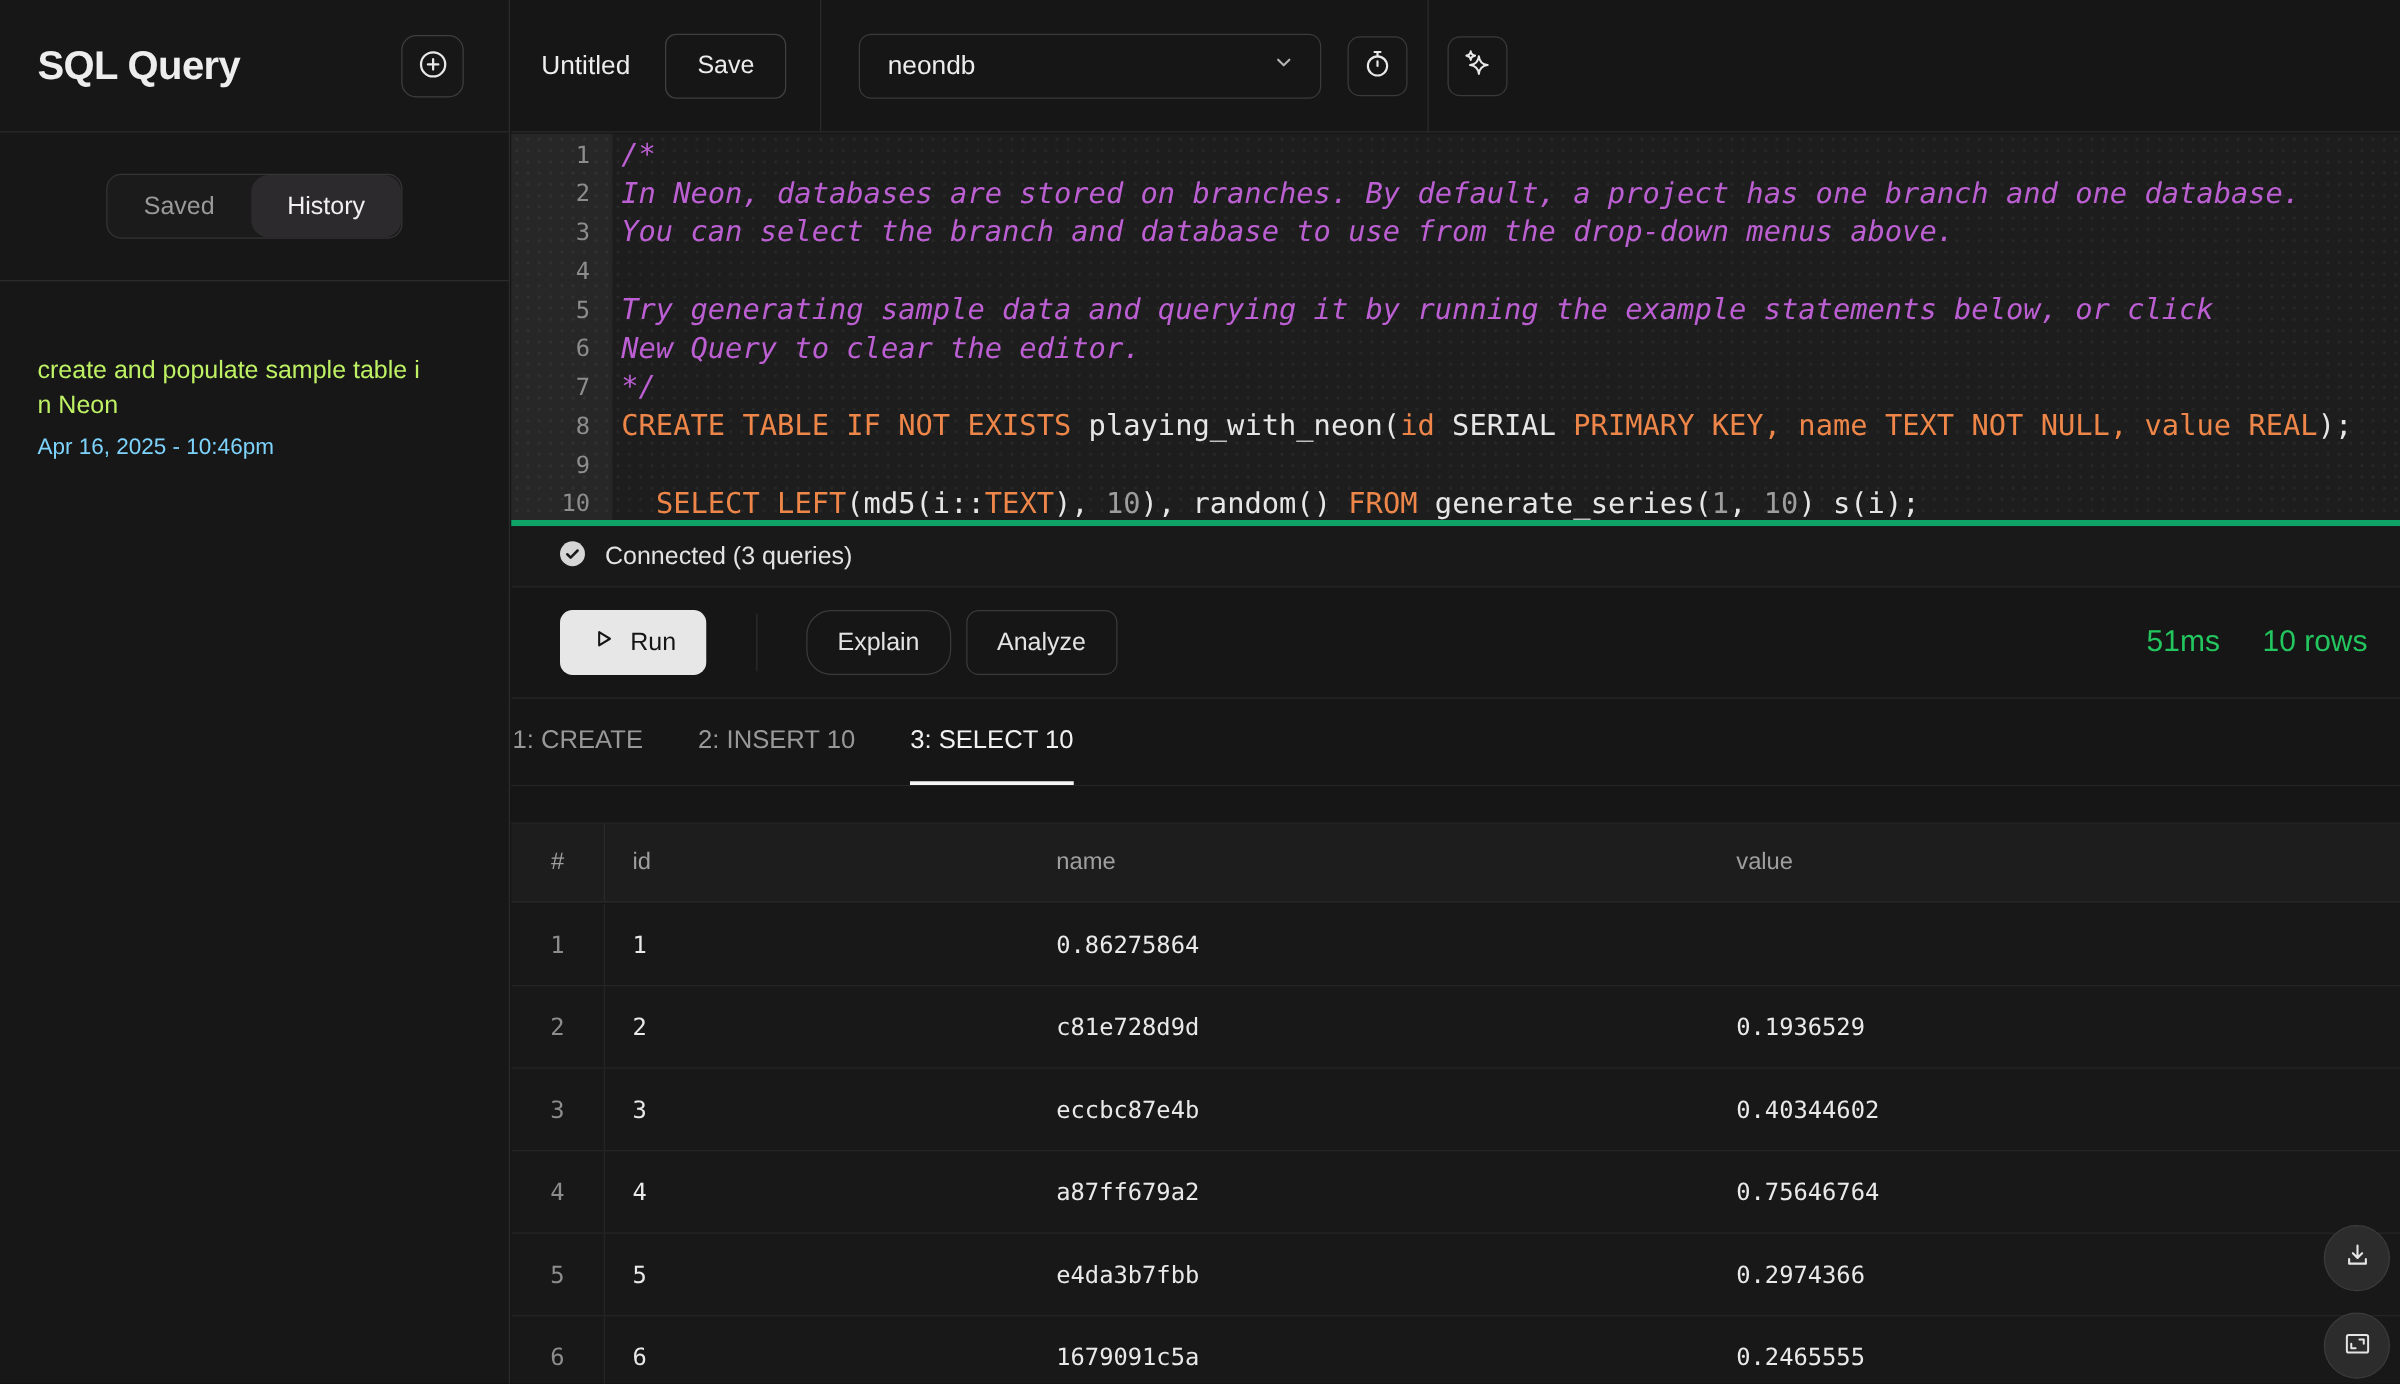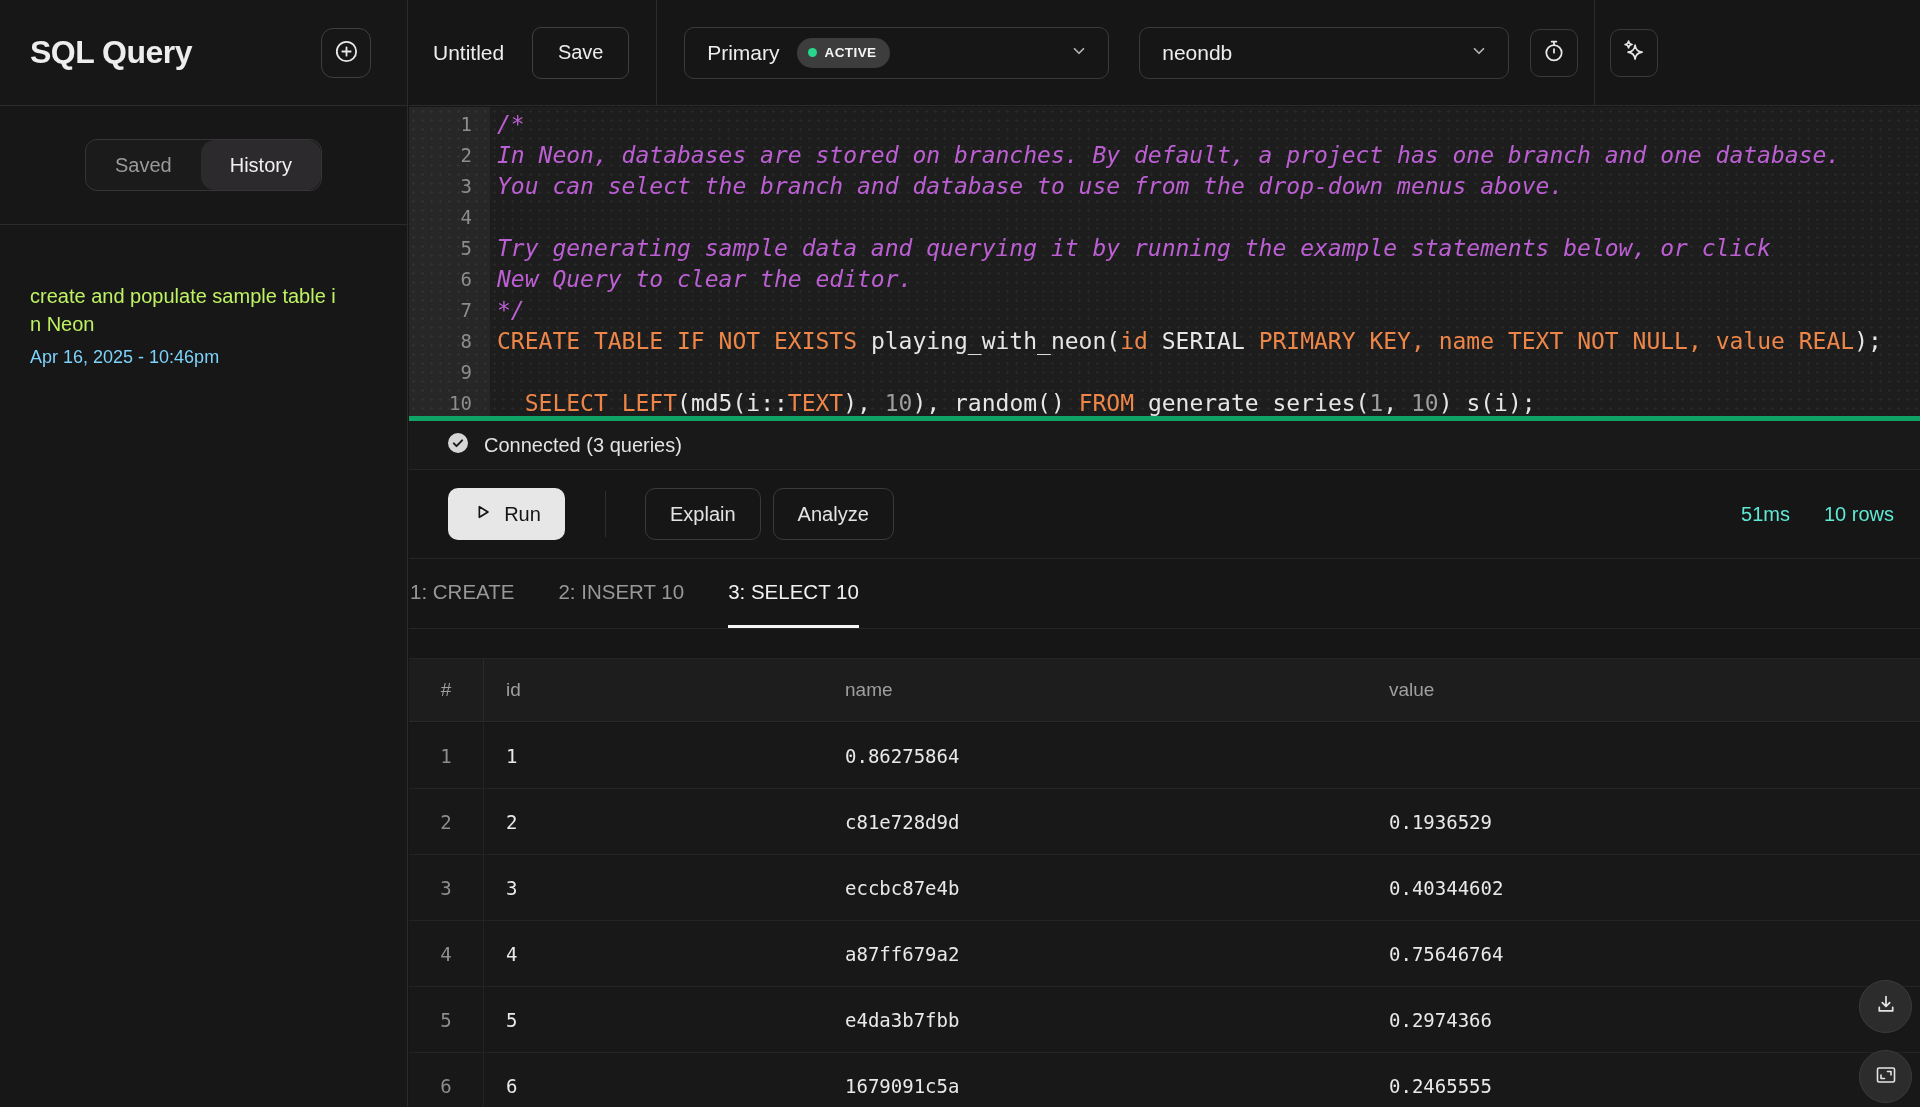--- a/index.html
+++ b/index.html
@@ -57,24 +57,24 @@
   .tok-num { color:var(--num); }
   .active-bar { position:absolute; left:0; right:0; bottom:0; height:5px; background:var(--bar); }
 
   
   .status-row { position:absolute; left:0; top:421px; right:0; height:49px; border-bottom:1px solid #262626; background:#191919; display:flex; align-items:center; padding-left:37px; gap:14px; }
   .status-text { font-size:20px; color:#e3e3e3; }
   .actions-row { position:absolute; left:0; top:470px; right:0; height:88px; display:flex; align-items:center; padding:0 26px 0 39px; }
   .run-btn { width:117px; height:52px; background:#e7e7e7; border:none; border-radius:10px; color:#151515; font-size:20px; font-weight:500; font-family:inherit; display:flex; align-items:center; justify-content:center; gap:10px; cursor:pointer; }
   .act-div { width:1px; height:46px; background:#2e2e2e; margin-left:40px; }
   .ghost-btn { height:52px; border:1px solid #3a3a3a; border-radius:10px; background:transparent; color:#e3e3e3; font-size:20px; font-family:inherit; padding:0 24px; cursor:pointer; }
-  .explain-btn { margin-left:39px; }
+  .explain-btn { margin-left:39px;border-radius:20px; }
   .analyze-btn { margin-left:12px; }
   .act-right { margin-left:auto; display:flex; gap:34px; }
-  .meta-text { font-size:20px; color:#5eead4; }
+  .meta-text { font-size:24px; color:#22c55e; }
 
   
   .result-tabs { position:absolute; left:0; top:558px; right:0; height:71px; border-top:1px solid #262626; border-bottom:1px solid #262626; display:flex; gap:44px; padding-left:1px; }
   .rtab { display:flex; align-items:center; height:100%; font-size:20.5px; color:#989898; border-bottom:3px solid transparent; cursor:pointer; }
   .rtab.active { color:#f1f1f1; border-bottom-color:#f5f5f5; }
 
   
   .results { position:absolute; left:0; top:629px; right:0; bottom:0; background:#161616; }
   .thead { position:absolute; left:0; top:29px; right:0; height:64px; background:#1d1d1d; border-top:1px solid #242424; border-bottom:1px solid #2a2a2a; display:grid; grid-template-columns:75px 339px 544px 1fr; }
   .th { display:flex; align-items:center; padding-left:22px; font-size:19px; color:#9f9f9f; }
@@ -119,32 +119,20 @@
         </div>
       </div>
   </aside>
 
   <main class="main">
 
     <header class="topbar">
       <span class="query-title">Untitled</span>
       <button class="save-btn">Save</button>
       <div class="vdiv"></div>
-      <div class="select select-branch">
-        <span class="select-label">Primary</span>
-        <span class="badge">
-          <span class="badge-dot"></span>
-          <span class="badge-text">ACTIVE</span>
-        </span>
-        <span class="chev">
-          <svg width="18" height="18" viewBox="0 0 16 16" fill="none" stroke="#b5b5b5" stroke-width="1.5" stroke-linecap="round" stroke-linejoin="round">
-              <path d="M4 6l4 4 4-4"></path>
-            </svg>
-        </span>
-      </div>
       <div class="select select-db">
         <span class="select-label">neondb</span>
         <span class="chev">
           <svg width="18" height="18" viewBox="0 0 16 16" fill="none" stroke="#b5b5b5" stroke-width="1.5" stroke-linecap="round" stroke-linejoin="round">
               <path d="M4 6l4 4 4-4"></path>
             </svg>
         </span>
       </div>
       <button class="icon-btn tb-timer">
         <span>

